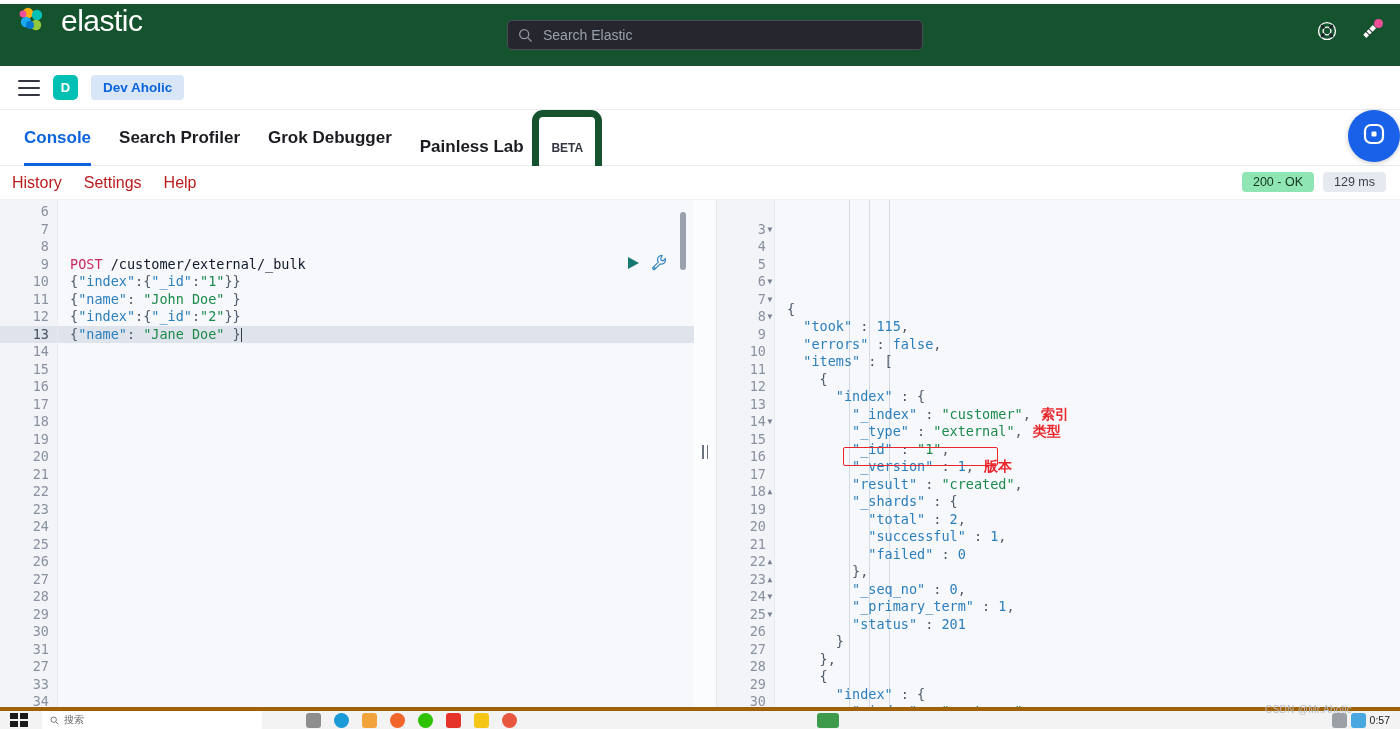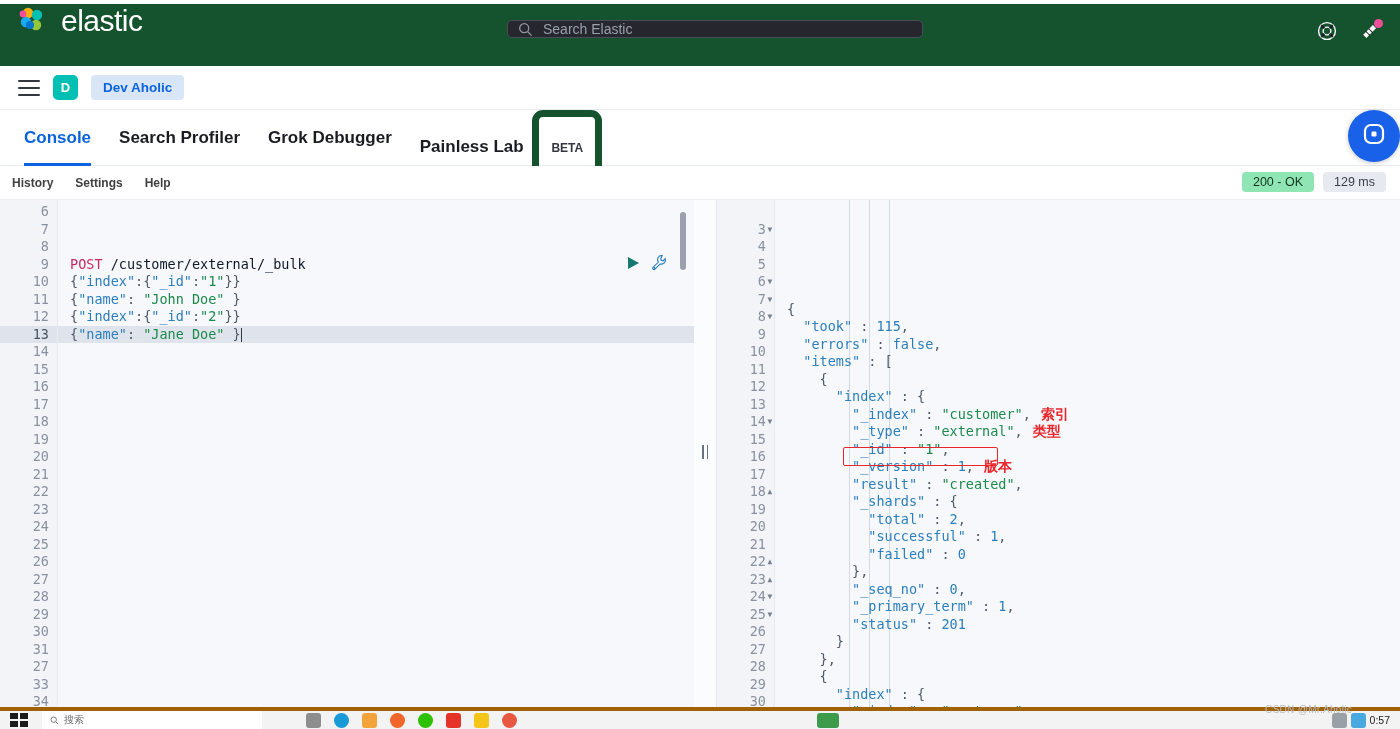--- a/index.html
+++ b/index.html
@@ -17,21 +17,21 @@
     display: flex; align-items: flex-start;
   }
   .brand { display: flex; align-items: center; margin-left: 16px; }
   .brand-logo { width: 34px; height: 34px; position: relative; }
   .brand-name {
     color: #ffffff; font-size: 30px; letter-spacing: -0.5px;
     margin-left: 11px; font-weight: 400;
   }
   .search-wrap {
     position: absolute; left: 507px; top: 16px;
-    width: 416px; height: 18px;
+    width: 416px; height: 30px;
     border: 1px solid #4a4d57; border-radius: 5px;
     background: #25262e;
     display: flex; align-items: center; padding: 0 10px;
   }
   .search-icon { width: 15px; height: 15px; flex: 0 0 auto; opacity: .75; }
   .search-input {
     background: transparent; border: none; outline: none;
     color: #cfd2d8; font-size: 14px; margin-left: 10px; width: 350px;
     font-family: "Liberation Sans", sans-serif;
   }
@@ -86,21 +86,21 @@
     font-size: 12px; font-weight: bold; color: #343741;
     padding: 3px 12px; margin-left: 4px; vertical-align: middle;
   }
 
   
   .submenu {
     position: absolute; top: 166px; left: 0; width: 1400px; height: 34px;
     background: #ffffff; display: flex; align-items: center;
     padding-left: 12px; gap: 22px; border-bottom: 1px solid #edf0f5;
   }
-  .submenu-item { font-size: 12px; font-weight: bold; color: #404040; cursor: pointer; }
+  .submenu-item { font-size: 16px; font-weight: normal; color: #b91c1c; cursor: pointer; }
   .status-group {
     position: absolute; right: 14px; top: 172px;
     display: flex; align-items: center; gap: 9px;
   }
   .status-ok {
     background: #8fe5b4; color: #14351f; font-size: 12.5px;
     padding: 3px 11px; border-radius: 4px; font-weight: normal;
   }
   .status-time {
     background: #e6e9ef; color: #3b3f49; font-size: 12.5px;

